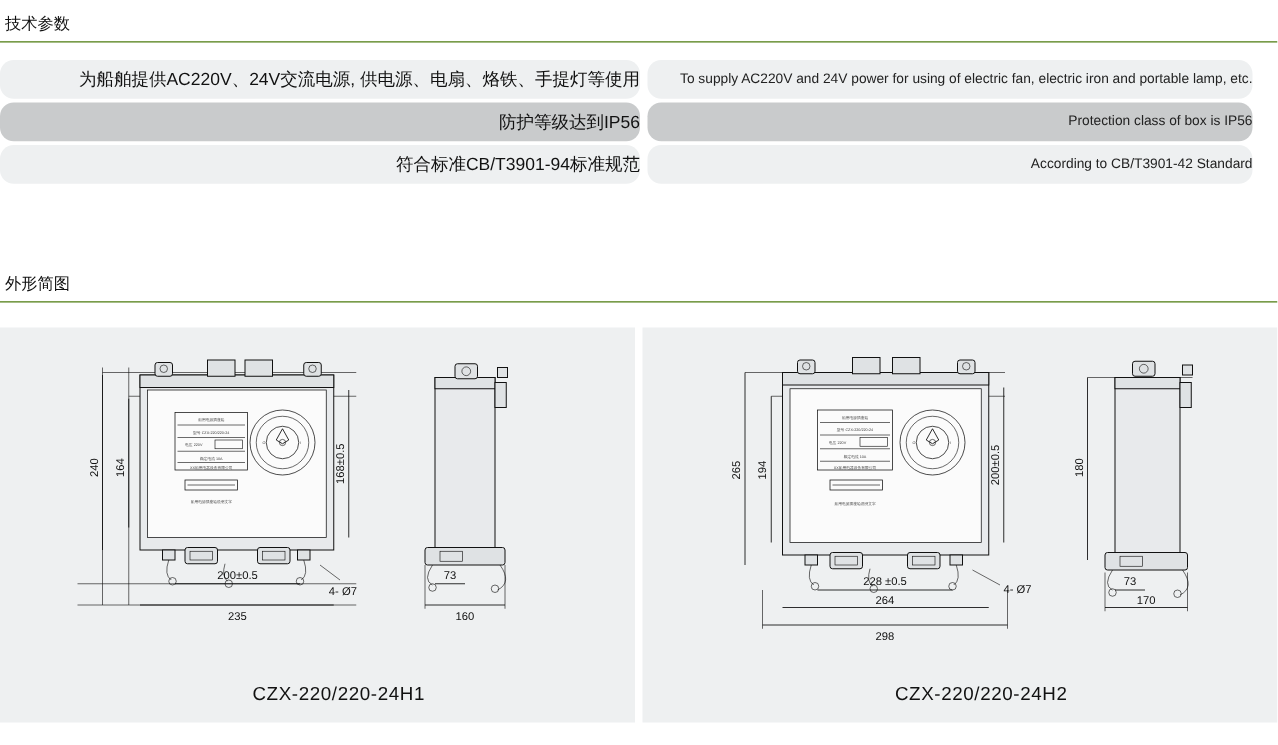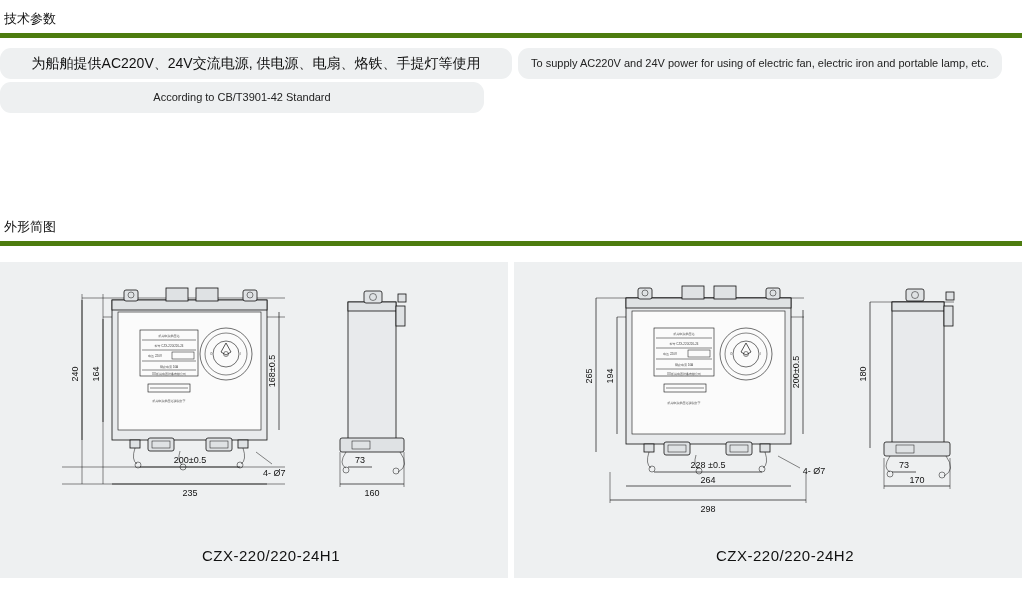--- a/index.html
+++ b/index.html
@@ -10,21 +10,21 @@
     color:#1a1a1a;
     overflow:hidden;
     position:relative;
   }
   .section-head{
     position:absolute;
     left:0;width:1022px;
     font-size:13px;
     color:#111;
     padding-bottom:5px;
-    border-bottom:5px solid #4d7c0f;
+    border-bottom:1px solid #4d7c0f;
     box-sizing:border-box;
   }
   .section-head .t{padding-left:4px;}
   #head-specs{top:10px;}
   #head-drawing{top:218px;}
 
   
   .spec-table{
     position:absolute;
     top:48px;left:0;
@@ -32,21 +32,21 @@
   }
   .spec-row{
     display:flex;
     gap:6px;
     margin-bottom:3px;
   }
   .cell{
     box-sizing:border-box;
     height:31px;
     line-height:31px;
-    text-align:center;
+    text-align:right;
     overflow:hidden;
     white-space:nowrap;
     border-radius:11px;
   }
   .cell.cn{
     width:512px;
     font-size:14px;
     color:#111;
   }
   .cell.en{
@@ -98,20 +98,25 @@
 <div class="section-head" id="head-specs">
   <span class="t">技术参数</span>
 </div>
 
 <div class="spec-table">
   <div class="spec-row">
     <div class="cell cn shade-a">为船舶提供AC220V、24V交流电源, 供电源、电扇、烙铁、手提灯等使用</div>
     <div class="cell en shade-a">To supply AC220V and 24V power for using of electric fan, electric iron and portable lamp, etc.</div>
   </div>
   <div class="spec-row">
+    <div class="cell cn shade-b">防护等级达到IP56</div>
+    <div class="cell en shade-b">Protection class of box is IP56</div>
+  </div>
+  <div class="spec-row">
+    <div class="cell cn shade-a">符合标准CB/T3901-94标准规范</div>
     <div class="cell en shade-a">According to CB/T3901-42 Standard</div>
   </div>
 </div>
 
 <div class="section-head" id="head-drawing">
   <span class="t">外形简图</span>
 </div>
 
 <div class="draw-wrap">
 

